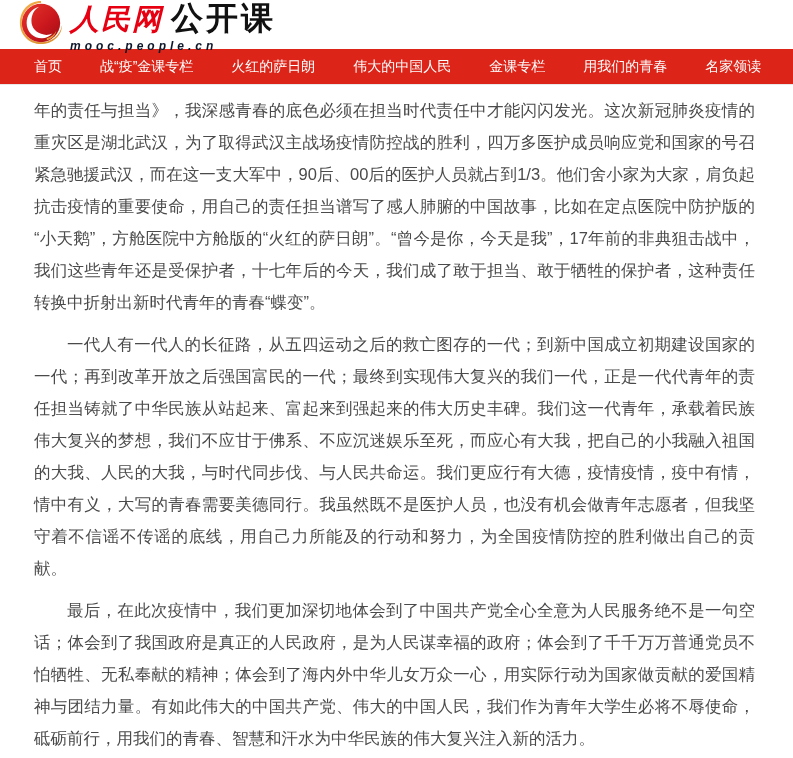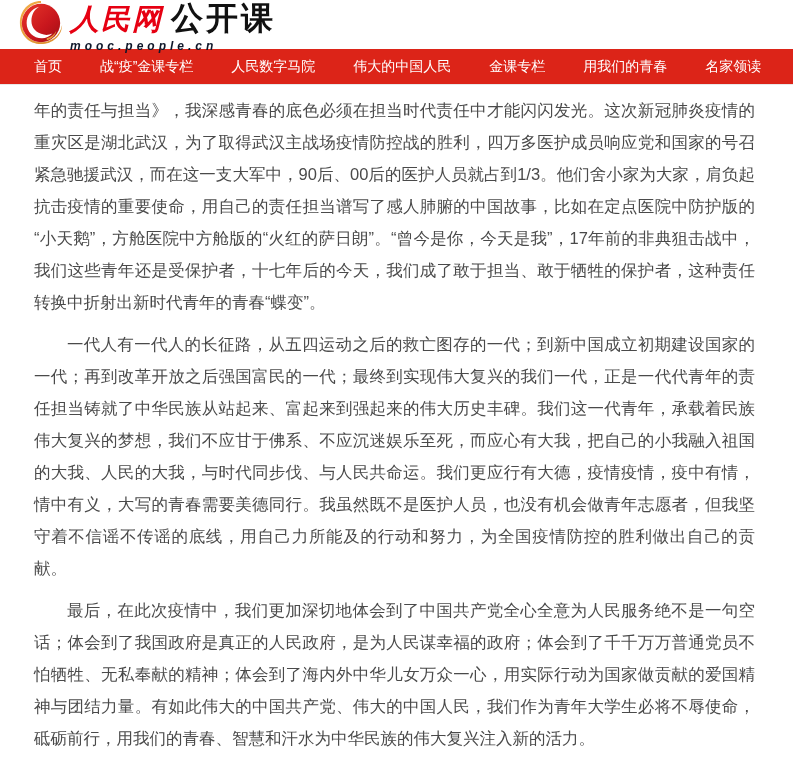--- a/index.html
+++ b/index.html
@@ -114,21 +114,21 @@
         <span class="brand-suffix">公开课</span>
       </div>
       <div class="logo-domain">mooc.people.cn</div>
     </div>
   </div>
 </div>
 
 <div class="nav">
   <div class="nav-item">首页</div>
   <div class="nav-item">战“疫”金课专栏</div>
-  <div class="nav-item">人民数字马院</div>
+  <div class="nav-item">火红的萨日朗</div>
   <div class="nav-item">伟大的中国人民</div>
   <div class="nav-item">金课专栏</div>
   <div class="nav-item">用我们的青春</div>
   <div class="nav-item">名家领读</div>
 </div>
 
 <div class="article">
   <p>年的责任与担当》，我深感青春的底色必须在担当时代责任中才能闪闪发光。这次新冠肺炎疫情的重灾区是湖北武汉，为了取得武汉主战场疫情防控战的胜利，四万多医护成员响应党和国家的号召紧急驰援武汉，而在这一支大军中，90后、00后的医护人员就占到1/3。他们舍小家为大家，肩负起抗击疫情的重要使命，用自己的责任担当谱写了感人肺腑的中国故事，比如在定点医院中防护版的“小天鹅”，方舱医院中方舱版的“火红的萨日朗”。“曾今是你，今天是我”，17年前的非典狙击战中，我们这些青年还是受保护者，十七年后的今天，我们成了敢于担当、敢于牺牲的保护者，这种责任转换中折射出新时代青年的青春“蝶变”。</p>
   <p class="indent">一代人有一代人的长征路，从五四运动之后的救亡图存的一代；到新中国成立初期建设国家的一代；再到改革开放之后强国富民的一代；最终到实现伟大复兴的我们一代，正是一代代青年的责任担当铸就了中华民族从站起来、富起来到强起来的伟大历史丰碑。我们这一代青年，承载着民族伟大复兴的梦想，我们不应甘于佛系、不应沉迷娱乐至死，而应心有大我，把自己的小我融入祖国的大我、人民的大我，与时代同步伐、与人民共命运。我们更应行有大德，疫情疫情，疫中有情，情中有义，大写的青春需要美德同行。我虽然既不是医护人员，也没有机会做青年志愿者，但我坚守着不信谣不传谣的底线，用自己力所能及的行动和努力，为全国疫情防控的胜利做出自己的贡献。</p>
   <p class="indent">最后，在此次疫情中，我们更加深切地体会到了中国共产党全心全意为人民服务绝不是一句空话；体会到了我国政府是真正的人民政府，是为人民谋幸福的政府；体会到了千千万万普通党员不怕牺牲、无私奉献的精神；体会到了海内外中华儿女万众一心，用实际行动为国家做贡献的爱国精神与团结力量。有如此伟大的中国共产党、伟大的中国人民，我们作为青年大学生必将不辱使命，砥砺前行，用我们的青春、智慧和汗水为中华民族的伟大复兴注入新的活力。</p>

